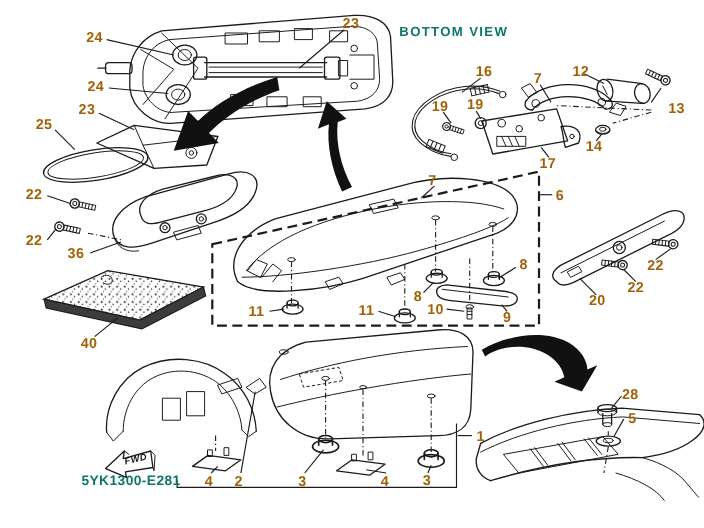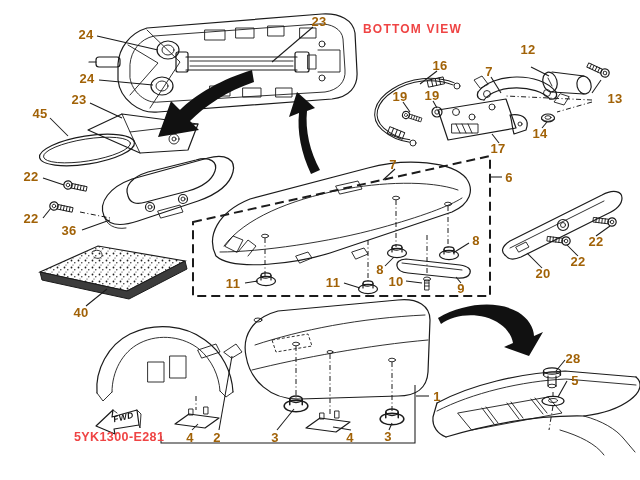--- a/index.html
+++ b/index.html
@@ -13,21 +13,21 @@
   .ldr{fill:none;stroke:#1b1b1b;stroke-width:1.05;}
   .dd{fill:none;stroke:#1b1b1b;stroke-width:1;stroke-dasharray:5 2.5 1 2.5;}
   .dsh{fill:none;stroke:#1b1b1b;stroke-width:2;stroke-dasharray:9 5;}
   .blk{fill:#111;stroke:none;}
   .co{
     position:absolute;transform:translate(-50%,-50%);
     font-size:13px;font-weight:700;color:#a16207;letter-spacing:.3px;
     white-space:nowrap;line-height:1;
   }
   .caption{
-    position:absolute;font-weight:700;color:#ef4444;white-space:nowrap;line-height:1;
+    position:absolute;font-weight:700;color:#0f766e;white-space:nowrap;line-height:1;
   }
   #bottom-view-label{left:363px;top:23px;font-size:12px;letter-spacing:1.2px;}
   #drawing-code{left:74px;top:431px;font-size:12.5px;letter-spacing:.4px;text-align:center;}
   #fwd-label{
     left:113px;top:413px;font-size:8.5px;font-style:italic;letter-spacing:.5px;
     transform:rotate(-13deg);color:#111;
   }
 </style>
 </head>
 <body>
@@ -394,27 +394,27 @@
 </svg>
 
   <div class="caption" id="bottom-view-label">BOTTOM VIEW</div>
   <div class="caption" id="drawing-code">5YK1300-E281</div>
   <div class="caption" id="fwd-label">FWD</div>
 
   <div class="co" style="left:86px;top:34px">24</div>
   <div class="co" style="left:87px;top:78px">24</div>
   <div class="co" style="left:319px;top:21px">23</div>
   <div class="co" style="left:79px;top:99px">23</div>
-  <div class="co" style="left:40px;top:113px">45</div>
+  <div class="co" style="left:40px;top:113px">25</div>
   <div class="co" style="left:31px;top:176px">22</div>
   <div class="co" style="left:31px;top:218px">22</div>
   <div class="co" style="left:69px;top:230px">36</div>
   <div class="co" style="left:440px;top:65px">16</div>
   <div class="co" style="left:489px;top:71px">7</div>
-  <div class="co" style="left:528px;top:49px">12</div>
+  <div class="co" style="left:528px;top:65px">12</div>
   <div class="co" style="left:615px;top:98px">13</div>
   <div class="co" style="left:400px;top:96px">19</div>
   <div class="co" style="left:432px;top:95px">19</div>
   <div class="co" style="left:540px;top:133px">14</div>
   <div class="co" style="left:498px;top:148px">17</div>
   <div class="co" style="left:393px;top:164px">7</div>
   <div class="co" style="left:509px;top:177px">6</div>
   <div class="co" style="left:476px;top:240px">8</div>
   <div class="co" style="left:380px;top:269px">8</div>
   <div class="co" style="left:233px;top:283px">11</div>

